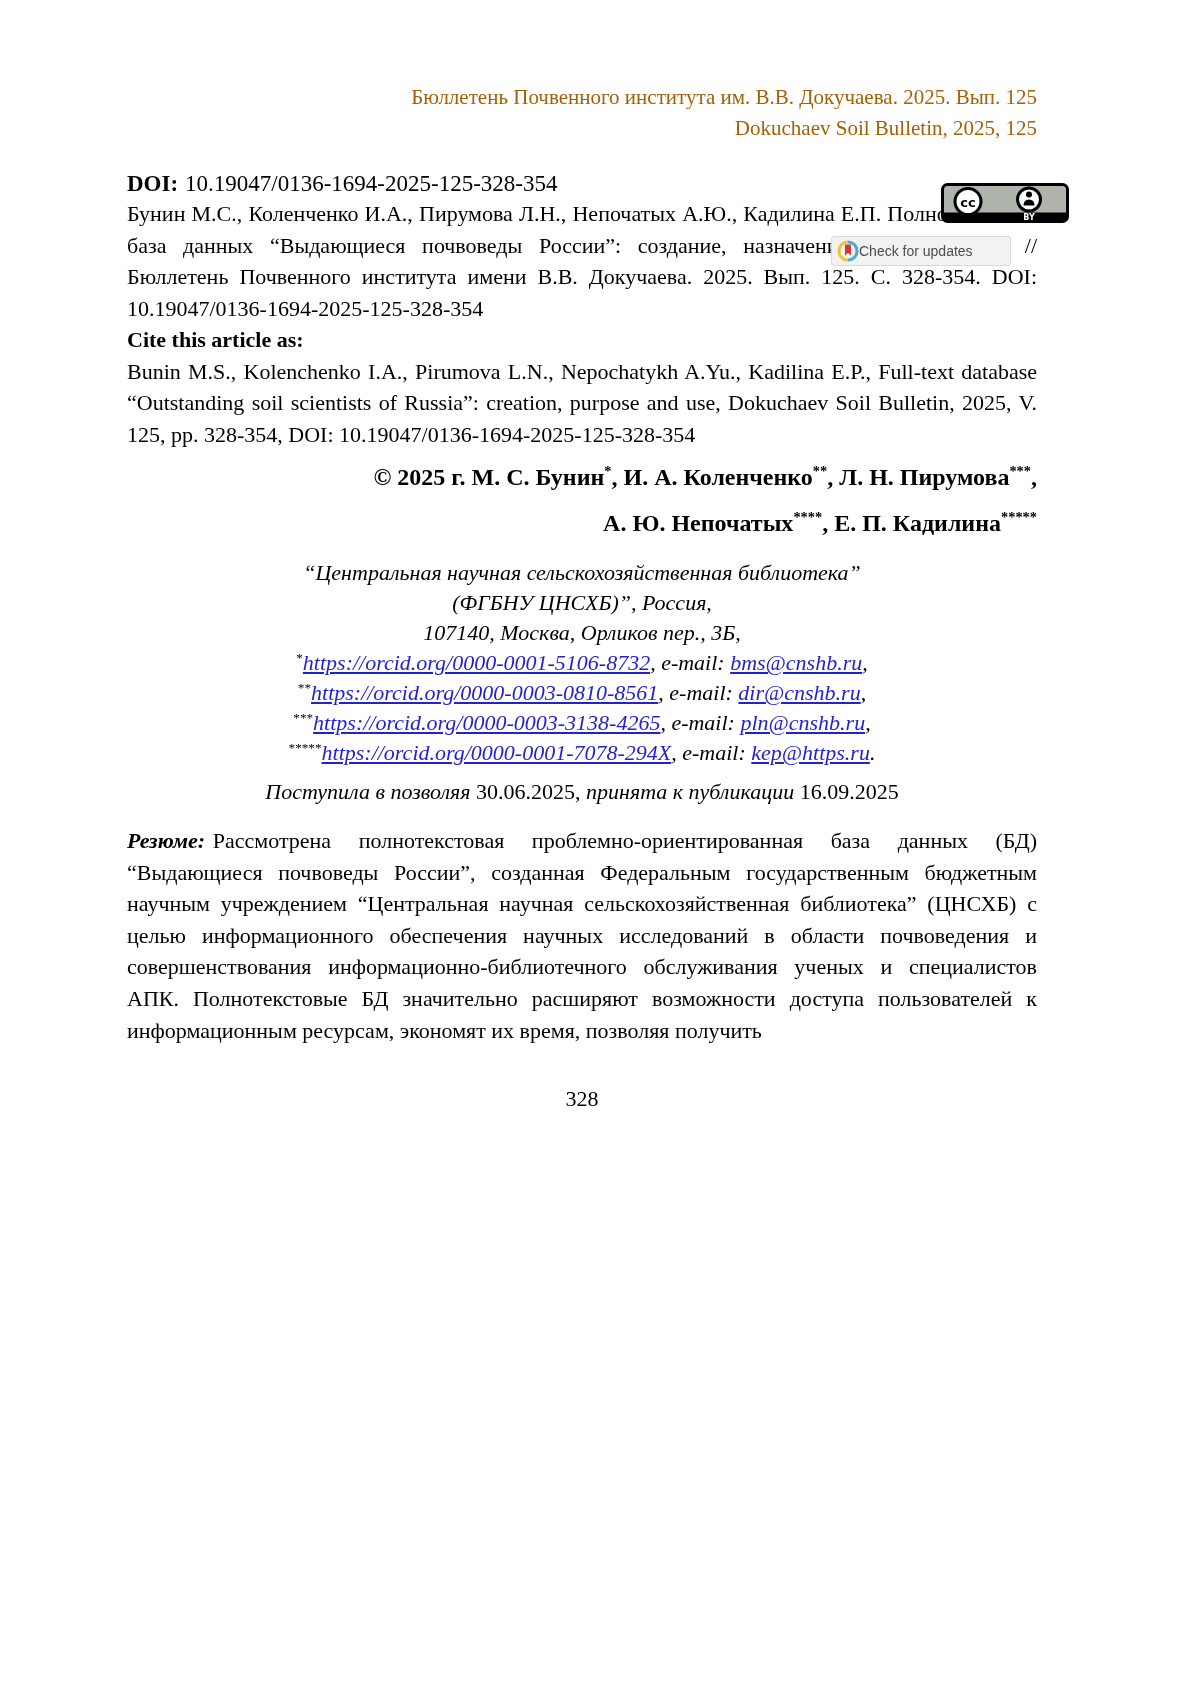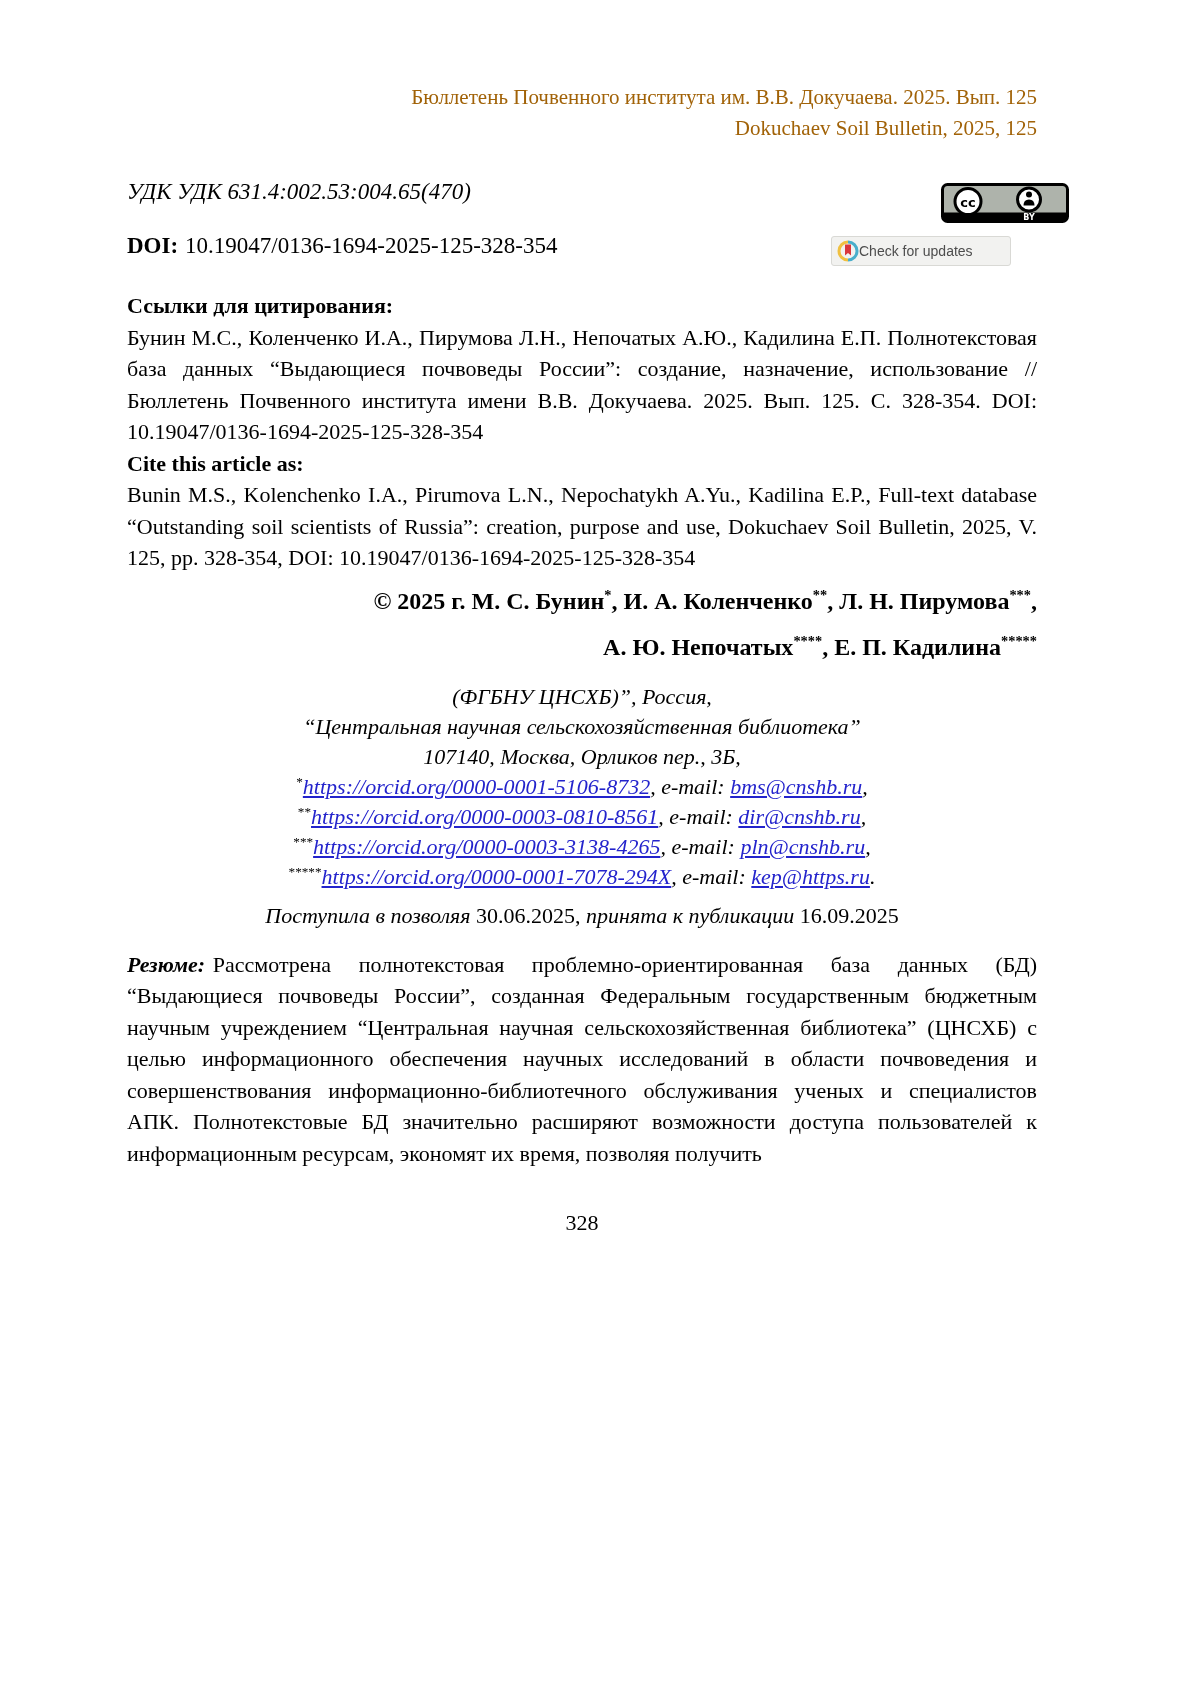--- a/index.html
+++ b/index.html
@@ -55,21 +55,20 @@
 </head>
 <body>
 
 <div class="page">
 
   <div>
     <div class="header-line">Бюллетень Почвенного института им. В.В. Докучаева. 2025. Вып. 125</div>
     <div class="header-line">Dokuchaev Soil Bulletin, 2025, 125</div>
   </div>
 
-  <div class="udc">УДК УДК 631.4:002.53:004.65(470)</div>
   <div class="doi">
     <span class="doi-label">DOI:</span><span class="doi-value">10.19047/0136-1694-2025-125-328-354</span>
   </div>
 
   <div class="cc-badge">
     <svg width="128" height="40" viewBox="0 0 128 40">
       <rect x="1.5" y="1.5" width="125" height="37" rx="5" fill="#aeb3ab" stroke="#000" stroke-width="3"></rect>
       <rect x="3" y="29.5" width="122" height="8" fill="#000"></rect>
       <g>
         <circle cx="27" cy="18.5" r="13" fill="#ffffff" stroke="#000" stroke-width="3"></circle>
@@ -86,21 +85,20 @@
 
   <div class="check-badge">
     <svg width="22" height="22" viewBox="0 0 22 22">
       <path d="M11 2 A9 9 0 0 0 11 20" fill="none" stroke="#f0c040" stroke-width="3"></path>
       <path d="M11 2 A9 9 0 0 1 11 20" fill="none" stroke="#49aecb" stroke-width="3"></path>
       <path d="M8 4.5 h6 v11 l-3 -2.6 l-3 2.6 z" fill="#d9363c"></path>
     </svg>
     <span class="check-label">Check for updates</span>
   </div>
 
-  <div class="cite-heading ru">Ссылки для цитирования:</div>
   <div class="cite-text">Бунин М.С., Коленченко И.А., Пирумова Л.Н., Непочатых А.Ю., Кадилина Е.П. Полнотекстовая база данных “Выдающиеся почвоведы России”: создание, назначение, использование // Бюллетень Почвенного института имени В.В. Докучаева. 2025. Вып. 125. С. 328-354. DOI: 10.19047/0136-1694-2025-125-328-354</div>
 
   <div class="cite-heading">Cite this article as:</div>
   <div class="cite-text">Bunin M.S., Kolenchenko I.A., Pirumova L.N., Nepochatykh A.Yu., Kadilina E.P., Full-text database “Outstanding soil scientists of Russia”: creation, purpose and use, Dokuchaev Soil Bulletin, 2025, V. 125, pp. 328-354, DOI: 10.19047/0136-1694-2025-125-328-354</div>
 
 
   <div class="authors-line">
     
       <span class="author"><span>© 2025 г. М. С. Бунин</span><sup class="mark">*</sup><span>, </span></span>
     
@@ -112,23 +110,23 @@
   <div class="authors-line">
     
       <span class="author"><span>А. Ю. Непочатых</span><sup class="mark">****</sup><span>, </span></span>
     
       <span class="author"><span>Е. П. Кадилина</span><sup class="mark">*****</sup><span></span></span>
     
   </div>
 
   <div class="affil-block">
 
+      <div class="affil-line">“Центральная научная сельскохозяйственная библиотека”</div>
+
       <div class="affil-line">(ФГБНУ ЦНСХБ)”, Россия,</div>
-
-      <div class="affil-line">“Центральная научная сельскохозяйственная библиотека”</div>
 
       <div class="affil-line">107140, Москва, Орликов пер., 3Б,</div>
 
   </div>
 
   <div class="orcid-block">
 
       <div class="orcid-line"><sup class="mark">*</sup><a class="link">https://orcid.org/0000-0001-5106-8732</a><span>, </span><span>e-mail: </span><a class="link">bms@cnshb.ru</a><span>,</span></div>
 
       <div class="orcid-line"><sup class="mark">**</sup><a class="link">https://orcid.org/0000-0003-0810-8561</a><span>, </span><span>e-mail: </span><a class="link">dir@cnshb.ru</a><span>,</span></div>

